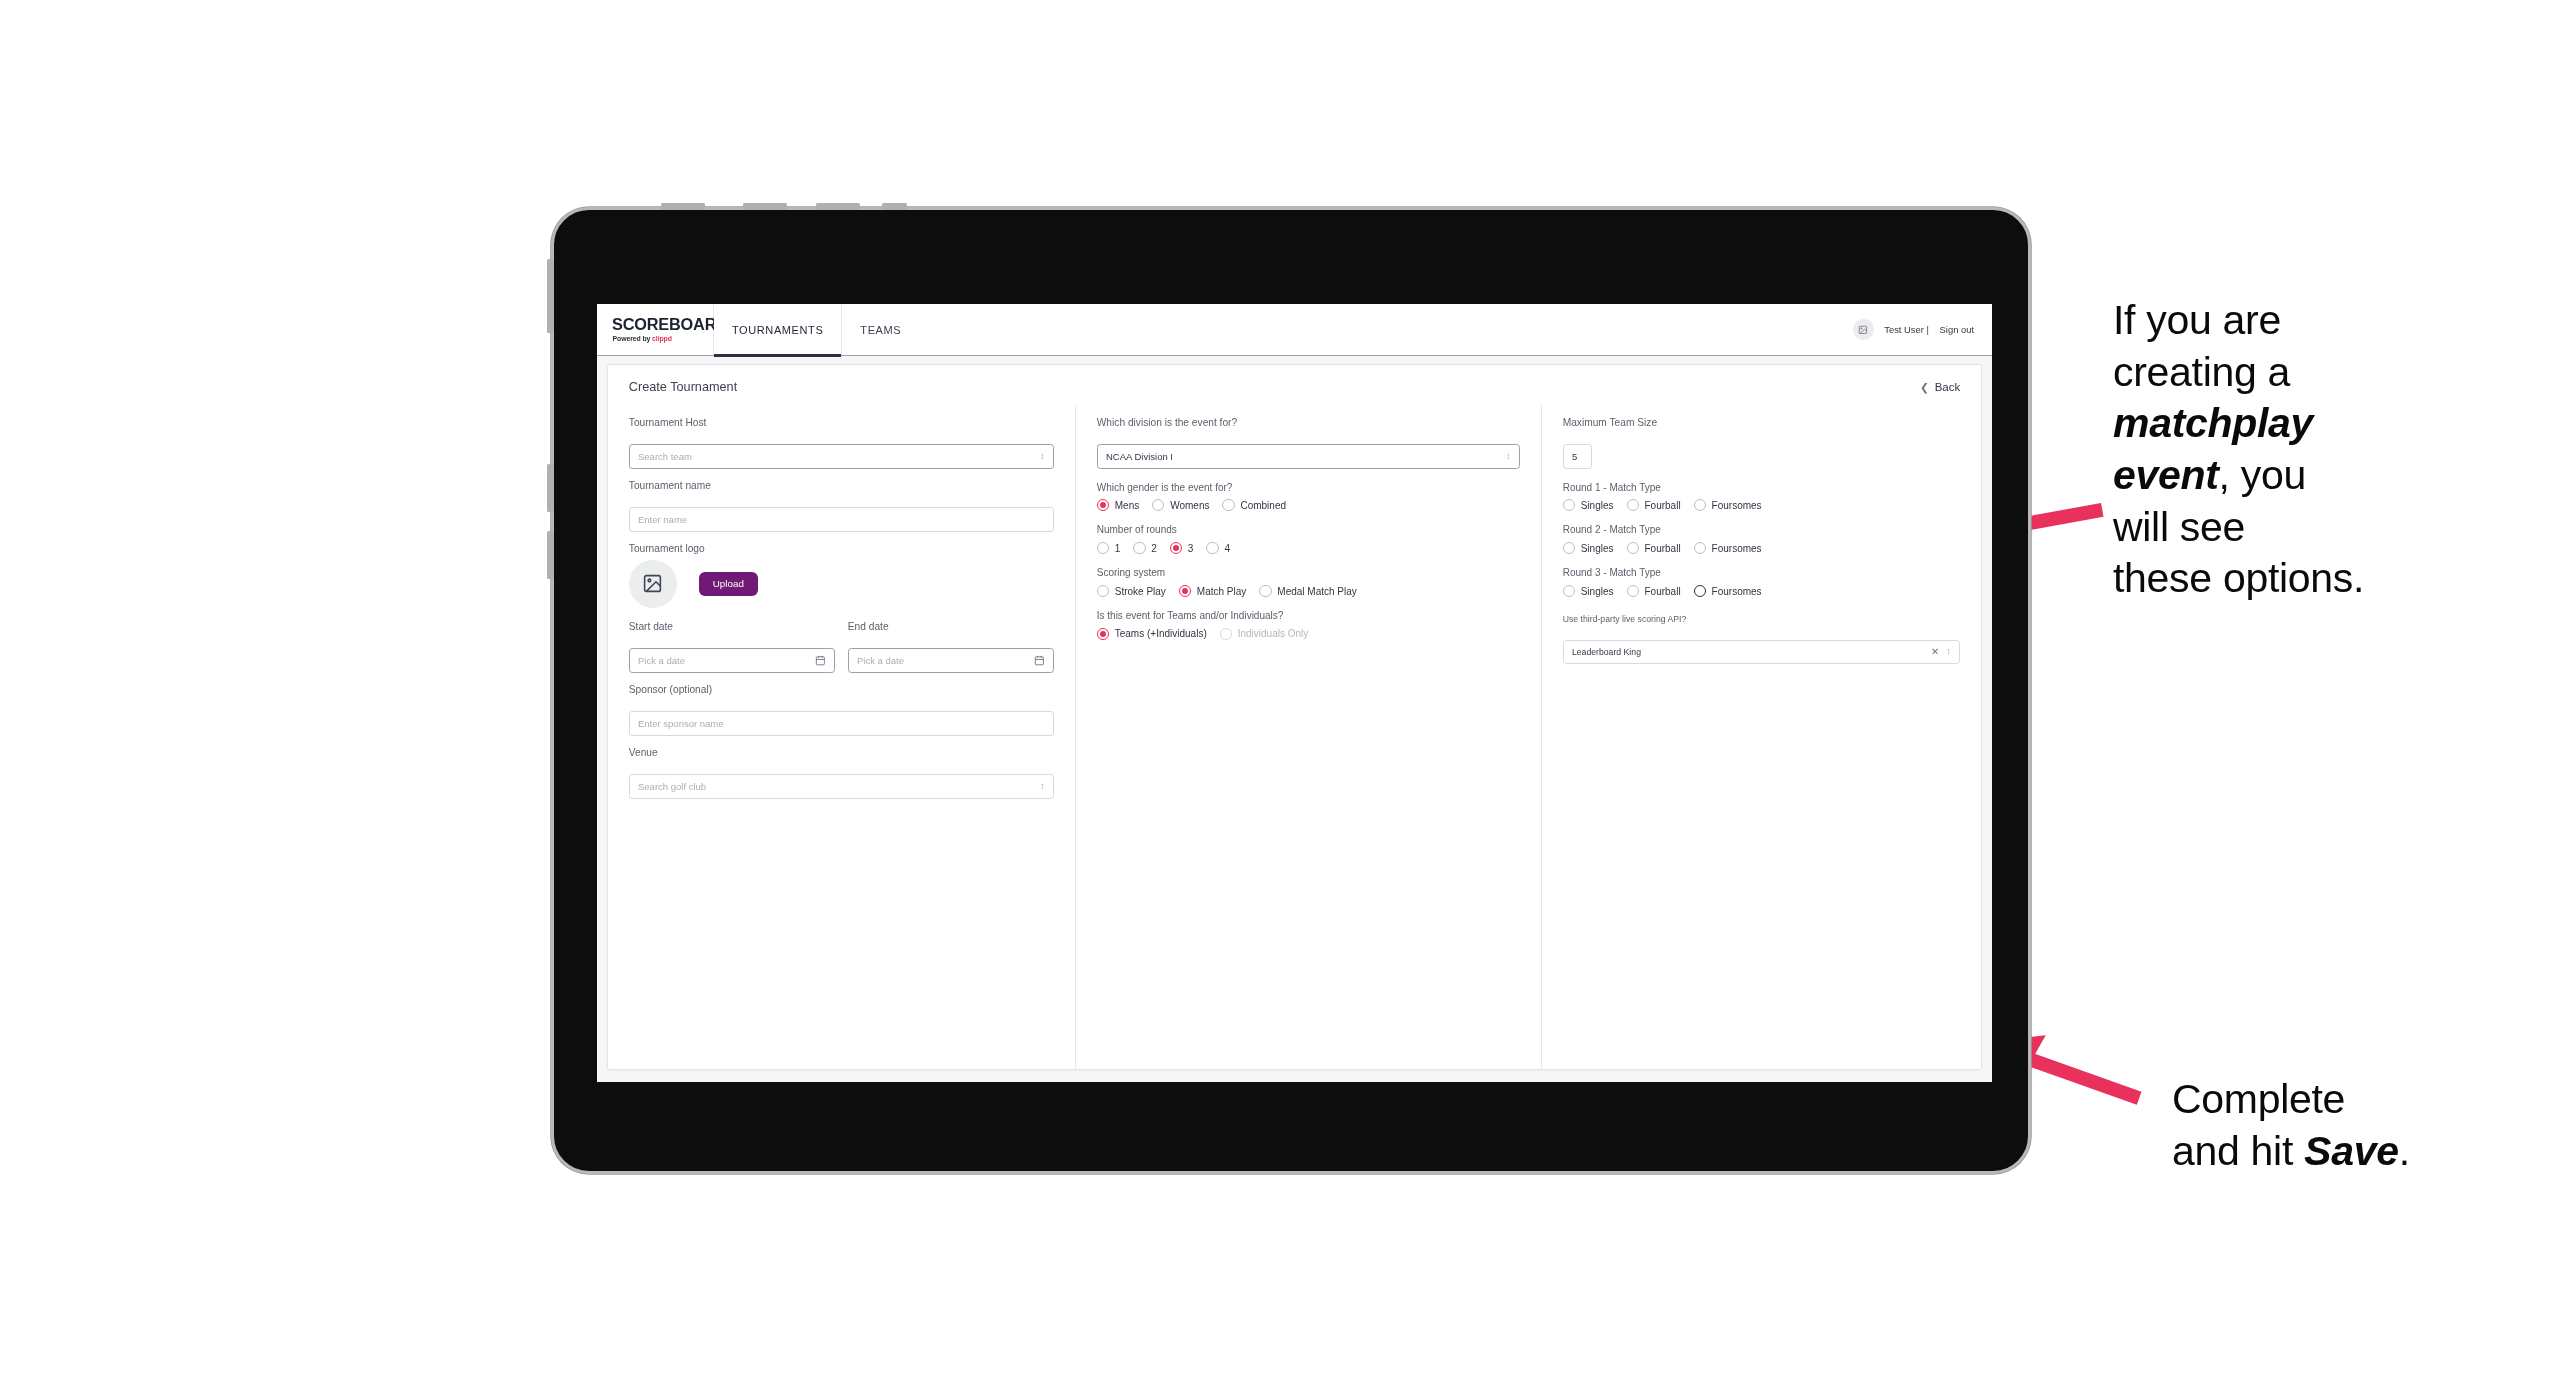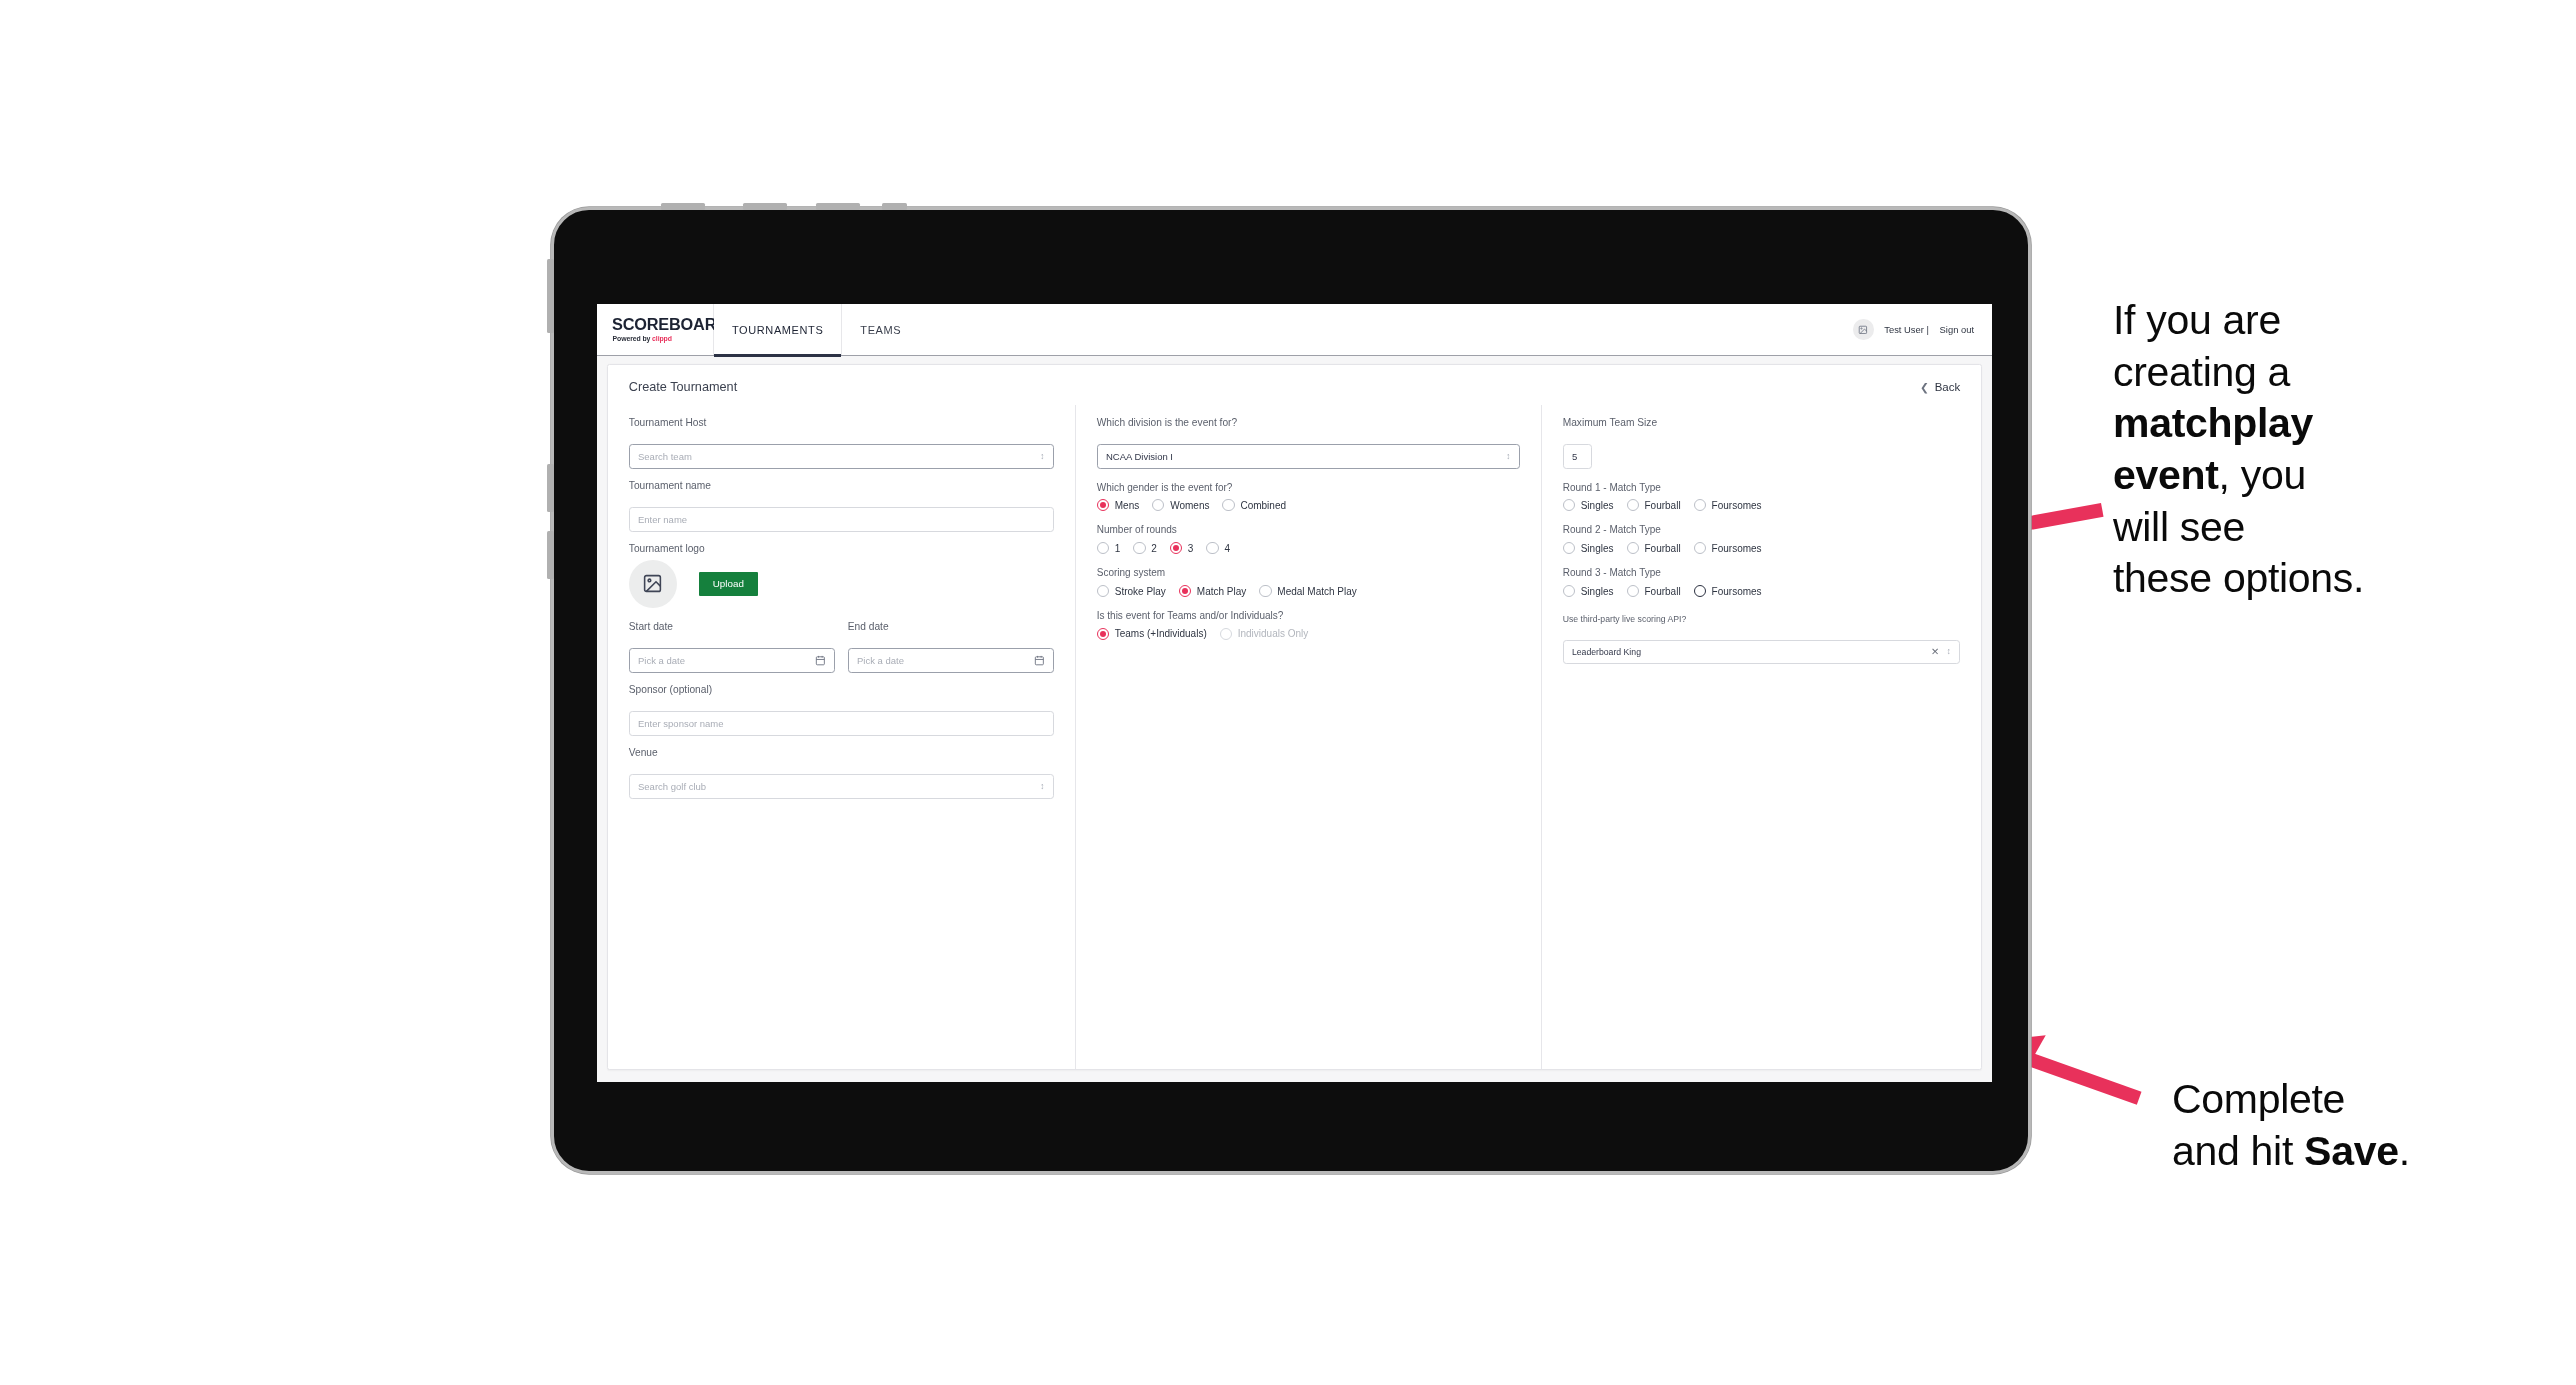--- a/index.html
+++ b/index.html
@@ -143,22 +143,22 @@
   .row2 { display: flex; gap: 13px; }
   .row2 > div { flex: 1; }
 
   
   .logo-row { display: flex; align-items: center; gap: 22px; margin-top: 4.9px; }
   .logo-circle {
     width: 48px; height: 48px; border-radius: 50%; background: #eceded;
     display: flex; align-items: center; justify-content: center;
   }
   .upload-btn {
-    background: #15803d; color: #fff; font-size: 9.8px;
-    padding: 6.6px 14px; border-radius: 1px; cursor: pointer;
+    background: #701a75; color: #fff; font-size: 9.8px;
+    padding: 6.6px 14px; border-radius: 6px; cursor: pointer;
   }
 
   
   .radios { display: flex; align-items: center; gap: 13px; margin: 3.3px 0 1.6px 0; }
   .radio { display: flex; align-items: center; gap: 5.7px; cursor: pointer; }
   .rdot {
     width: 12.3px; height: 12.3px; border-radius: 50%;
     border: 1.3px solid #bcc0c8; background: #fff;
     display: flex; align-items: center; justify-content: center;
     flex: 0 0 auto;
@@ -193,21 +193,21 @@
   
   .anno {
     position: absolute;
     font-family: "Liberation Sans", sans-serif;
     color: #0a0a0a;
     line-height: 1.26;
     letter-spacing: -0.3px;
   }
   .anno-top { left: 2113px; top: 295px; width: 410px; font-size: 41px; }
   .anno-bottom { left: 2172px; top: 1074px; width: 385px; font-size: 41px; }
-  .anno b { font-weight: 700; }
+  .anno b { font-weight: 700; font-style: italic; }
 
   .arrow-svg { position: absolute; left: 0; top: 0; pointer-events: none; }
 </style>
 </head>
 <body>
 
 <div class="stage">
 
   <svg class="arrow-svg" width="2576" height="1386" viewBox="0 0 3143 1691">
     <g>

